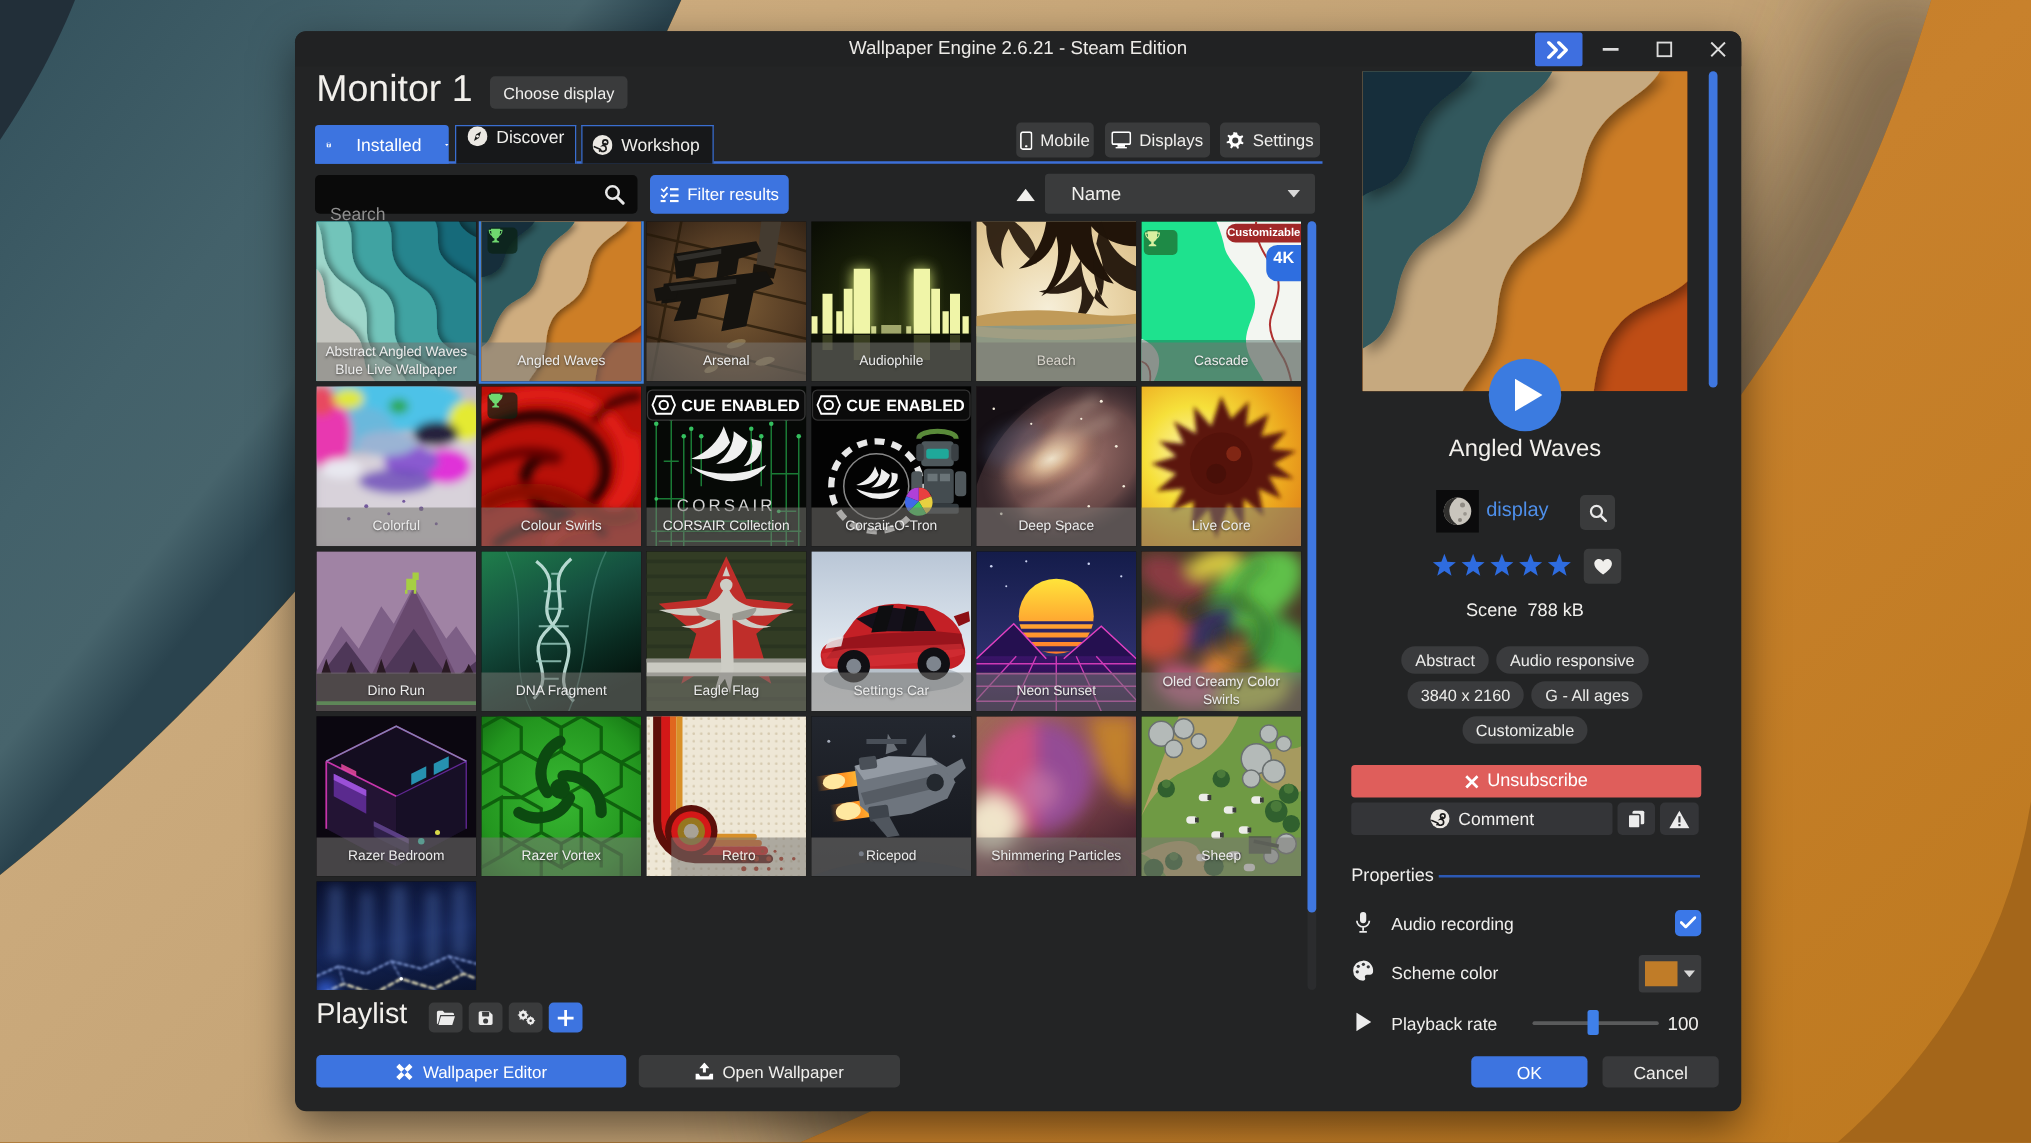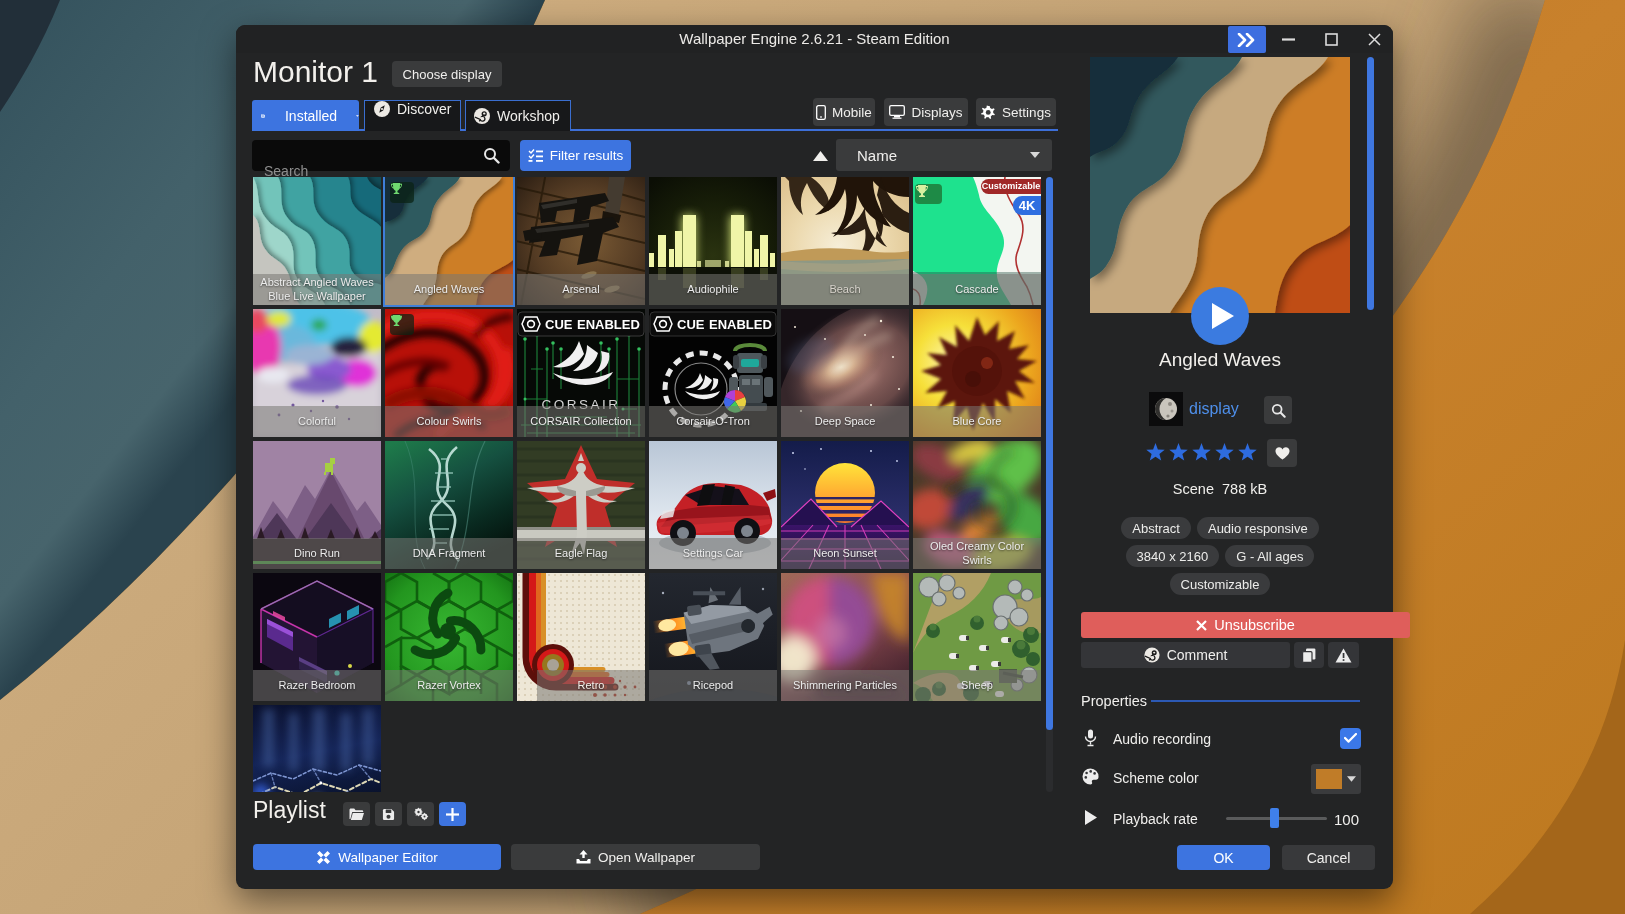--- a/index.html
+++ b/index.html
@@ -312,21 +312,21 @@
       <path d="M92 0 C90 14 98 26 106 38 C114 50 108 64 104 76 C100 88 108 100 114 110 C118 118 119 124 120 128" stroke="#b03030" stroke-width="1.6" fill="none"></path>
       <path d="M0 112 C6 114 8 120 7 128" stroke="#b03030" stroke-width="1.4" fill="none"></path>
       <path d="M0 95 L128 95 L128 128 L0 128 Z" fill="#245044" opacity="0.4"></path>
     </svg>
     <div class="trophy" style="background:#1e8a46; width:27px; height:20px; top:7px; left:2px;">
           <svg width="14" height="14" viewBox="0 0 14 14">
             <path d="M3 1 L11 1 L11 2 L13 2 C13 5 11.6 6.6 10.4 7 C9.8 8.4 8.8 9.2 8 9.4 L8 11 L10 12 L10 13 L4 13 L4 12 L6 11 L6 9.4 C5.2 9.2 4.2 8.4 3.6 7 C2.4 6.6 1 5 1 2 L3 2 Z M2 3 C2.1 4.6 2.8 5.5 3.4 5.8 L3.2 3 Z M12 3 L10.8 3 L10.6 5.8 C11.2 5.5 11.9 4.6 12 3 Z" fill="#d8f0a0"></path>
           </svg>
         </div>
     <div class="abs" style="right:0px; top:2px; width:60px; height:15px; background:#a02828; border-radius:8px 0 0 8px; color:#fff; font-size:9px; font-weight:bold; text-align:center; line-height:15px;">Customizable</div>
-    <div class="abs" style="right:0px; top:19px; width:28px; height:19px; background:#2e6ee0; border-radius:9px 0 0 9px; color:#fff; font-size:13px; font-weight:bold; text-align:center; line-height:19px;">4K</div>
+    <div class="abs" style="right:0px; top:19px; width:28px; height:29px; background:#2e6ee0; border-radius:9px 0 0 9px; color:#fff; font-size:13px; font-weight:bold; text-align:center; line-height:19px;">4K</div>
     <div class="cap">Cascade</div>
   </div>
 
   <div class="tile">
     <svg width="128" height="128">
       <defs>
             <filter id="t7b" x="-50%" y="-50%" width="200%" height="200%">
               <feGaussianBlur stdDeviation="9"></feGaussianBlur>
             </filter>
           </defs>
@@ -517,21 +517,21 @@
       <filter id="t12b" x="-30%" y="-30%" width="160%" height="160%">
               <feGaussianBlur stdDeviation="1.6"></feGaussianBlur>
             </filter>
           </defs>
       <rect width="128" height="128" fill="url(#t12g)"></rect>
       <path filter="url(#t12b)" d="M64 8 L72 26 L86 12 L84 32 L102 22 L96 40 L116 36 L104 50 L124 52 L106 62 L122 74 L102 72 L112 90 L94 82 L98 104 L82 90 L82 114 L70 94 L60 122 L54 98 L40 114 L42 92 L24 100 L34 82 L12 84 L28 70 L8 62 L28 56 L14 44 L34 46 L26 28 L44 38 L42 16 L56 32 Z" fill="#5c1408"></path>
       <circle cx="64" cy="62" r="25" fill="#54120a"></circle>
       <circle cx="74" cy="54" r="6" fill="#8a2a16" opacity="0.85"></circle>
       <circle cx="60" cy="70" r="8" fill="#471008" opacity="0.9"></circle>
     </svg>
-    <div class="cap">Blue Core</div>
+    <div class="cap">Live Core</div>
   </div>
 
   <div class="tile">
     <svg width="128" height="128">
       <rect width="128" height="128" fill="#a083a4"></rect>
       <path d="M0 96 L20 60 L34 78 L52 44 L62 58 L78 28 L104 70 L112 60 L128 84 L128 128 L0 128 Z" fill="#7d5f86"></path>
       <path d="M30 128 L78 30 L126 128 Z" fill="#68496e"></path>
       <path d="M0 104 L24 72 L48 104 L78 62 L108 104 L128 88 L128 128 L0 128 Z" fill="#4e3758"></path>
       <rect x="0" y="98" width="128" height="30" fill="#1c1118"></rect>
       <g fill="#2a1a24">
@@ -991,21 +991,21 @@
         <rect y="5.4" width="13" height="2.2" fill="#fff"></rect>
       </svg>
     </div>
 
   <div class="bluebtn abs" style="left:17px; top:819px; width:248px; height:26px; font-size:13.5px;text-align:center;">
     <svg style="margin-right:7px;" width="15" height="15" viewBox="0 0 15 15">
         <path d="M1 3.5 L3.5 1 L14 11.5 L11.5 14 Z M14 3.5 L11.5 1 L1 11.5 L3.5 14 Z" fill="#fff"></path>
       </svg>
     Wallpaper Editor
   </div>
-  <div class="graybtn abs" style="left:275px; top:819px; width:249px; height:26px; font-size:13.5px;">
+  <div class="graybtn abs" style="left:275px; top:819px; width:209px; height:26px; font-size:13.5px;">
     <svg style="margin-right:7px;" width="15" height="14" viewBox="0 0 15 14">
         <path d="M7.5 0 L11.5 4.5 L8.7 4.5 L8.7 8 L6.3 8 L6.3 4.5 L3.5 4.5 Z" fill="#fff"></path>
         <path d="M0.5 9 L3 9 L4.2 11 L10.8 11 L12 9 L14.5 9 L14.5 13.5 L0.5 13.5 Z" fill="#fff"></path>
       </svg>
     Open Wallpaper
   </div>
 
   <div class="abs" style="left:854px; top:32px; width:260px; height:256px;">
     <svg width="260" height="256" viewBox="0 0 260 256" preserveAspectRatio="none">
       <defs>
@@ -1058,21 +1058,21 @@
       </svg>
     </div>
   <div class="abs" style="left:854px; top:456px; width:260px; text-align:center; font-size:14.5px; color:#f0efec;">Scene&nbsp; 788 kB</div>
 
   <div class="abs" style="left:854px; top:492px; width:260px; text-align:center;">
     <div style="margin-bottom:6px;"><span class="pill">Abstract</span><span class="pill">Audio responsive</span></div>
     <div style="margin-bottom:6px;"><span class="pill">3840 x 2160</span><span class="pill">G - All ages</span></div>
     <div><span class="pill">Customizable</span></div>
   </div>
 
-  <div class="abs" style="left:845px; top:587px; width:329px; height:26px; background:#df5e5b; border-radius:3px; display:flex; align-items:center; justify-content:center; color:#fff; font-size:14.5px;">
+  <div class="abs" style="left:845px; top:587px; width:280px; height:26px; background:#df5e5b; border-radius:3px; display:flex; align-items:center; justify-content:center; color:#fff; font-size:14.5px;">
     <svg style="margin-right:7px;" width="11" height="11" viewBox="0 0 11 11">
         <path d="M1 1 L10 10 M10 1 L1 10" stroke="#fff" stroke-width="2.2"></path>
       </svg>
     Unsubscribe
   </div>
   <div class="graybtn abs" style="left:845px; top:617px; width:209px; height:26px; font-size:14px; border-radius:3px; background:#343538;">
     <svg style="margin-right:7px;" width="16" height="16" viewBox="0 0 16 16">
         <circle cx="8" cy="8" r="7.6" fill="#ece9e4"></circle>
         <circle cx="10.2" cy="5.8" r="2.5" fill="#1a1a1a"></circle>
         <circle cx="10.2" cy="5.8" r="1.1" fill="#ece9e4"></circle>

